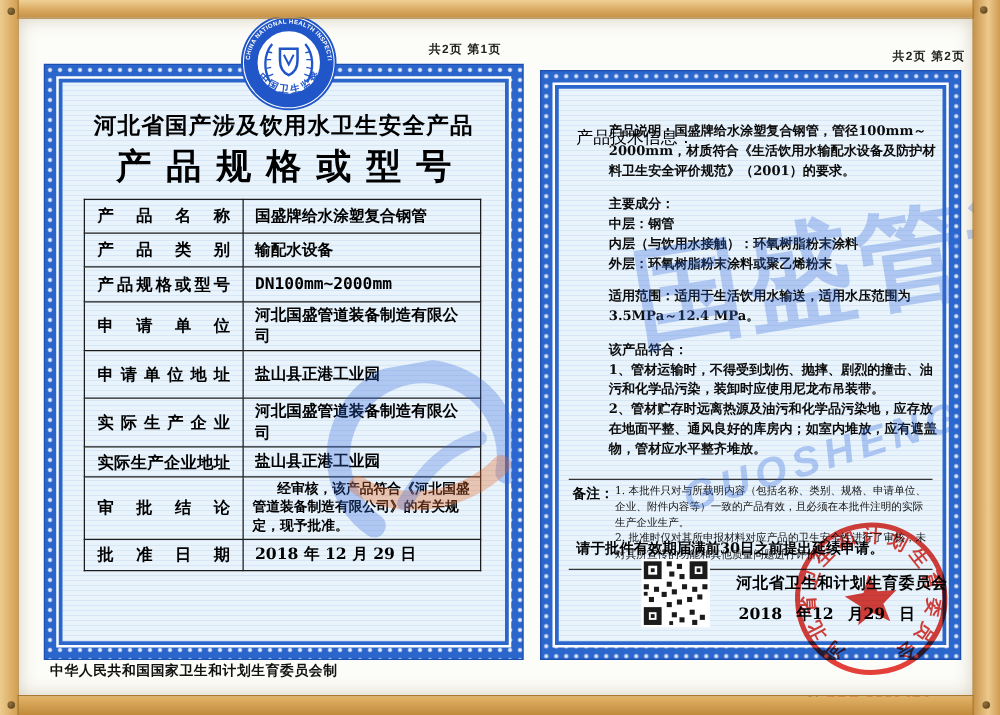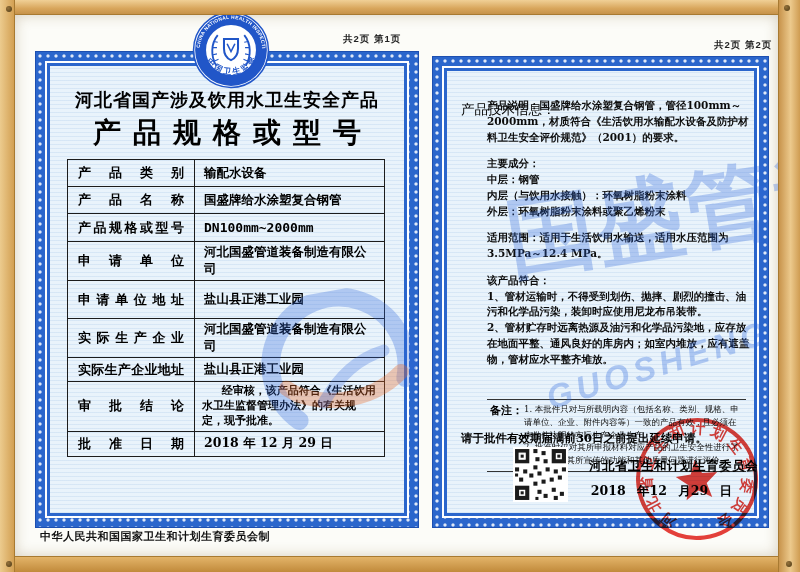--- a/index.html
+++ b/index.html
@@ -60,22 +60,22 @@
   .footer-note{position:absolute;left:40px;top:529px;z-index:3;
     font-size:11px;font-weight:700;color:#111;letter-spacing:.5px;}
 
   
   .sec-title{position:absolute;left:14px;top:2px;font-weight:400;font-size:13.5px;color:#000;
     font-family:"DejaVu Serif","Liberation Serif",serif;margin-top:28px;}
   .body-col{position:absolute;left:40px;top:27px;width:264px;font-size:10.5px;line-height:1.5;
     color:#0c0c0c;font-family:"DejaVu Serif","Liberation Serif",serif;font-weight:600;}
   .body-col p{margin:0;}
   .body-col p.gap{margin-top:11px;}
-  .remarks{position:absolute;left:8px;right:8px;top:328px;border-top:1.5px solid #333;
-    border-bottom:1.5px solid #333;padding:3px 3px 4px 3px;margin-left:32px;}
+  .remarks{position:absolute;left:8px;right:8px;top:312px;border-top:1.5px solid #333;
+    border-bottom:1.5px solid #333;padding:3px 3px 4px 3px;}
   .remark-lbl{float:left;font-weight:700;font-size:11px;color:#000;
     font-family:"DejaVu Serif","Liberation Serif",serif;}
   .remark-items{margin-left:34px;}
   .remark-items p{margin:0;font-size:8.5px;line-height:1.5;color:#111;
     font-family:"DejaVu Serif","Liberation Serif",serif;}
   .notice{position:absolute;left:14px;top:360px;font-weight:700;font-size:11.5px;color:#000;
     font-family:"DejaVu Serif","Liberation Serif",serif;}
   .qr{position:absolute;left:66px;top:376px;width:55px;height:55px;}
   .authority{position:absolute;right:-4px;top:387px;font-weight:700;font-size:12.5px;color:#000;
     font-family:"DejaVu Serif","Liberation Serif",serif;letter-spacing:.5px;}
@@ -110,27 +110,27 @@
     <div class="page-white">
       <div class="page-body">
 
         <div class="title1">河北省国产涉及饮用水卫生安全产品</div>
         <div class="title2">产品规格或型号</div>
 
         <table class="cert">
           <tbody>
 
               <tr style="height: 27px;">
+                <td class="lbl">产 品 名 称</td>
+                <td class="val">国盛牌给水涂塑复合钢管</td>
+              </tr>
+
+              <tr style="height: 27px;">
                 <td class="lbl">产 品 类 别</td>
                 <td class="val">输配水设备</td>
-              </tr>
-
-              <tr style="height: 27px;">
-                <td class="lbl">产 品 名 称</td>
-                <td class="val">国盛牌给水涂塑复合钢管</td>
               </tr>
 
               <tr class="mono" style="height: 28px;">
                 <td class="lbl">产品规格或型号</td>
                 <td class="val">DN100mm~2000mm</td>
               </tr>
 
               <tr style="height: 38px;">
                 <td class="lbl">申 请 单 位</td>
                 <td class="val">河北国盛管道装备制造有限公司</td>
@@ -146,21 +146,21 @@
                 <td class="val">河北国盛管道装备制造有限公司</td>
               </tr>
 
               <tr style="height: 24px;">
                 <td class="lbl">实际生产企业地址</td>
                 <td class="val">盐山县正港工业园</td>
               </tr>
 
               <tr class="small" style="height: 33px;">
                 <td class="lbl">审 批 结 论</td>
-                <td class="val">经审核，该产品符合《生活饮用水卫生监督管理办法》的有关规定，现予批准。</td>
+                <td class="val">经审核，该产品符合《河北国盛管道装备制造有限公司》的有关规定，现予批准。</td>
               </tr>
 
 
               <tr class="center" style="height: 25px;">
                 <td class="lbl">批 准 日 期</td>
                 <td class="val">2018 年 12 月 29 日</td>
               </tr>
 
             </tbody>
         </table>

